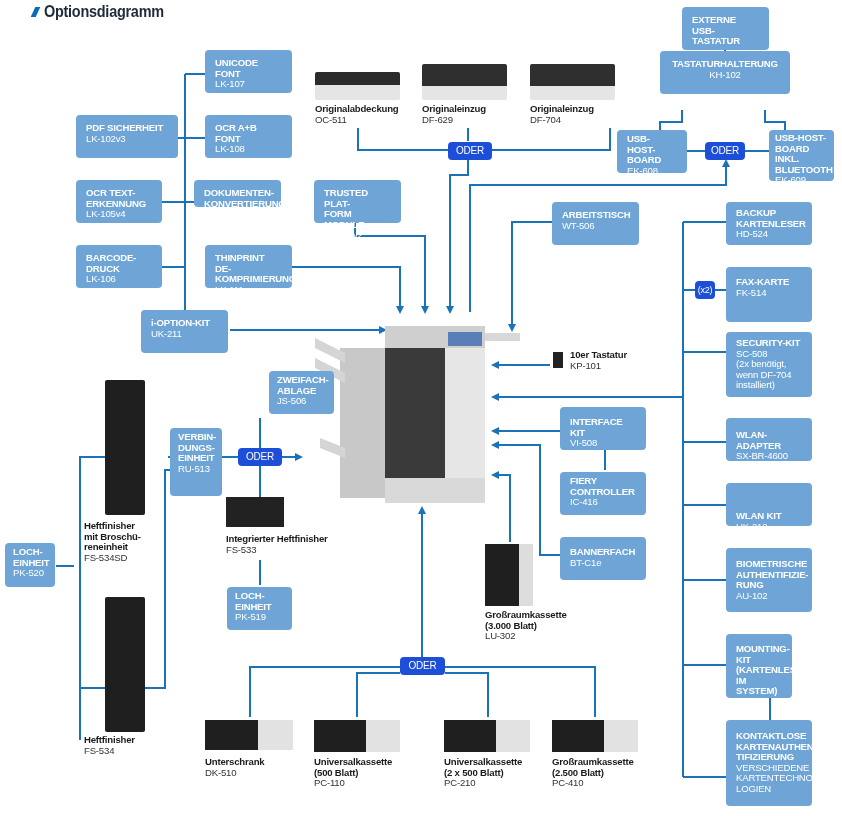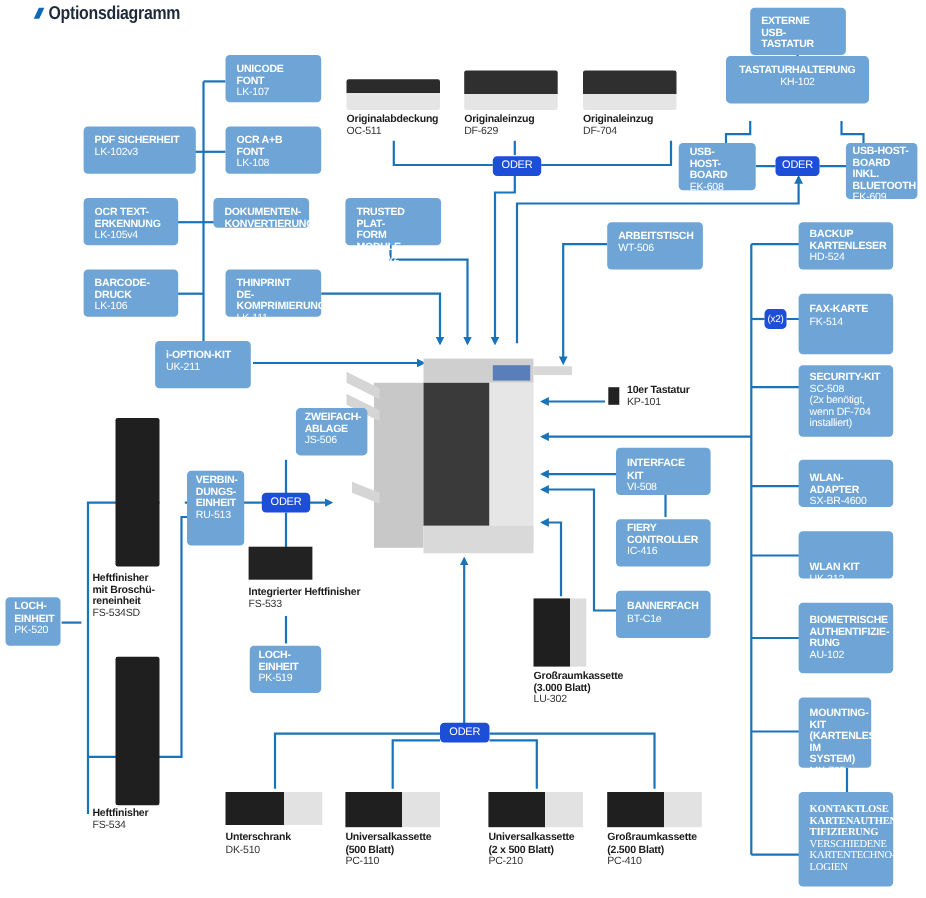--- a/index.html
+++ b/index.html
@@ -223,21 +223,21 @@
 AUTHENTIFIZIE-
 RUNG</span>
     <span class="c">AU-102</span>
   </div>
 <div class="box" style="left:726px;top:634px;width:66px;height:64px;padding-top:10px;">
     <span class="n">MOUNTING-KIT
 (KARTENLESER
 IM SYSTEM)</span>
     <span class="c">MK-735</span>
   </div>
-<div class="box" style="left:726px;top:720px;width:86px;height:86px;padding-top:11px;font-family:Liberation Serif, serif;">
+<div class="box" style="left:726px;top:720px;width:86px;height:86px;padding-top:11px;">
     <span class="n">KONTAKTLOSE
 KARTENAUTHEN-
 TIFIZIERUNG</span>
     <span class="c">VERSCHIEDENE
 KARTENTECHNO-
 LOGIEN</span>
   </div>
 <div class="box" style="left:560px;top:407px;width:86px;height:43px;padding-top:10px;">
     <span class="n">INTERFACE KIT</span>
     <span class="c">VI-508</span>

